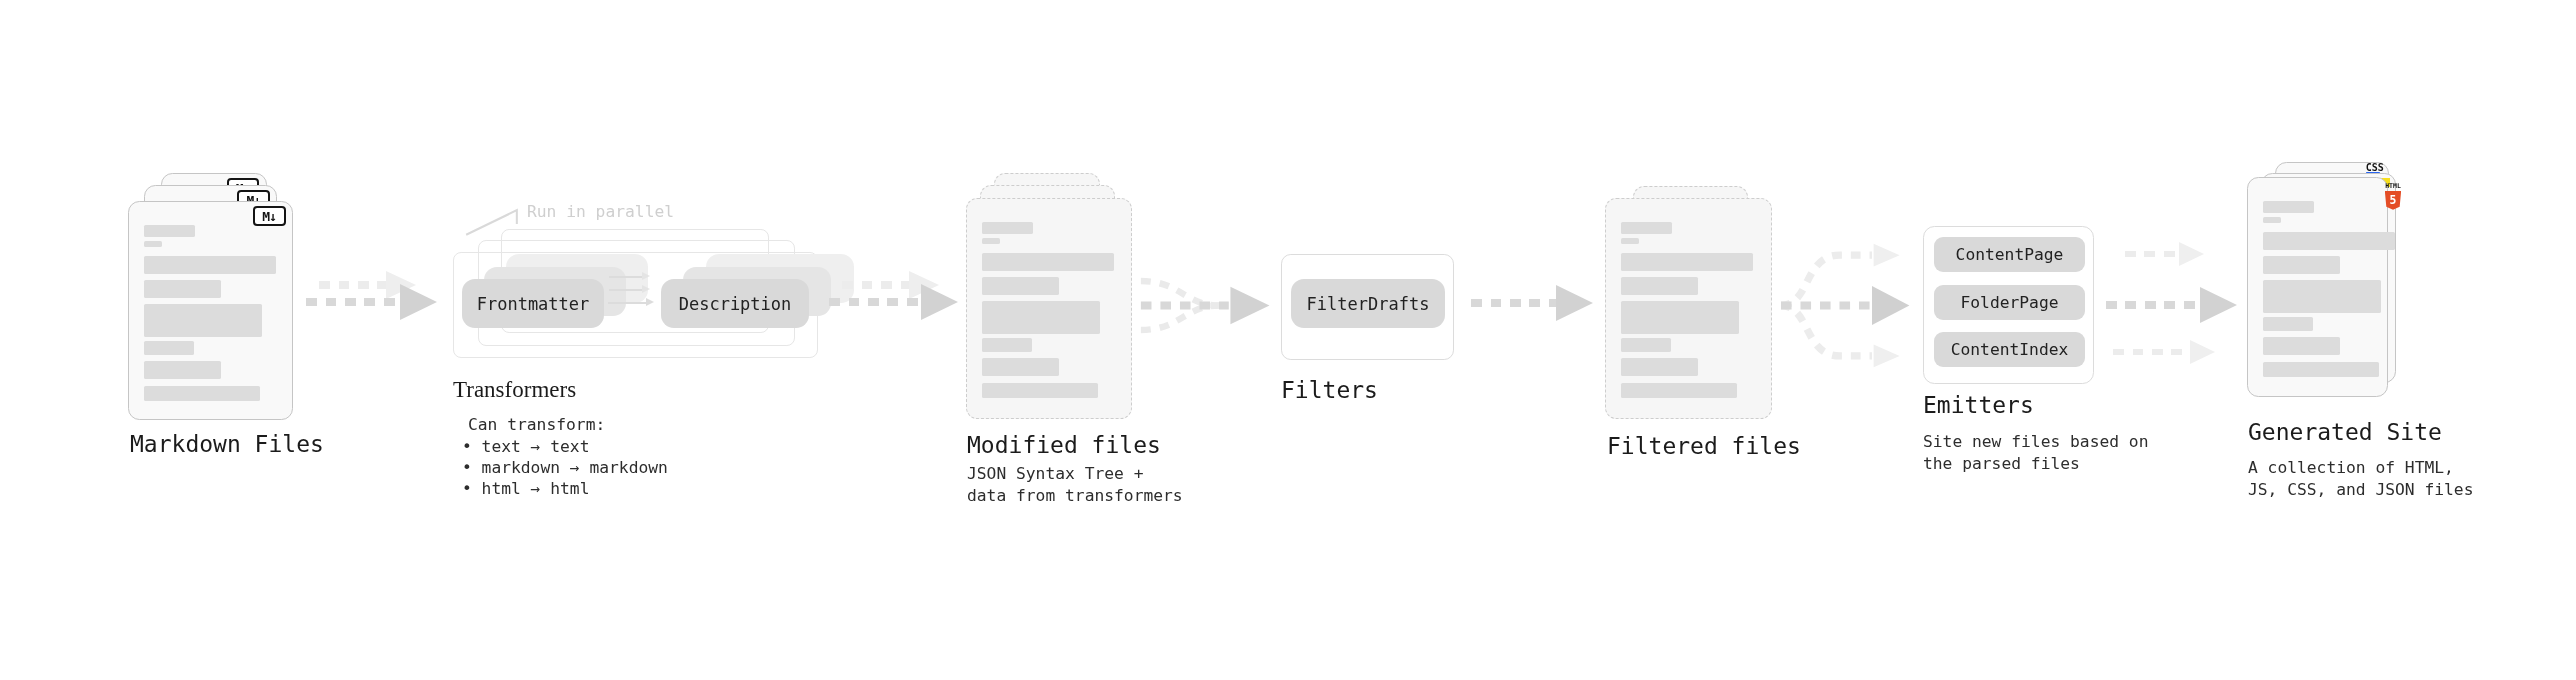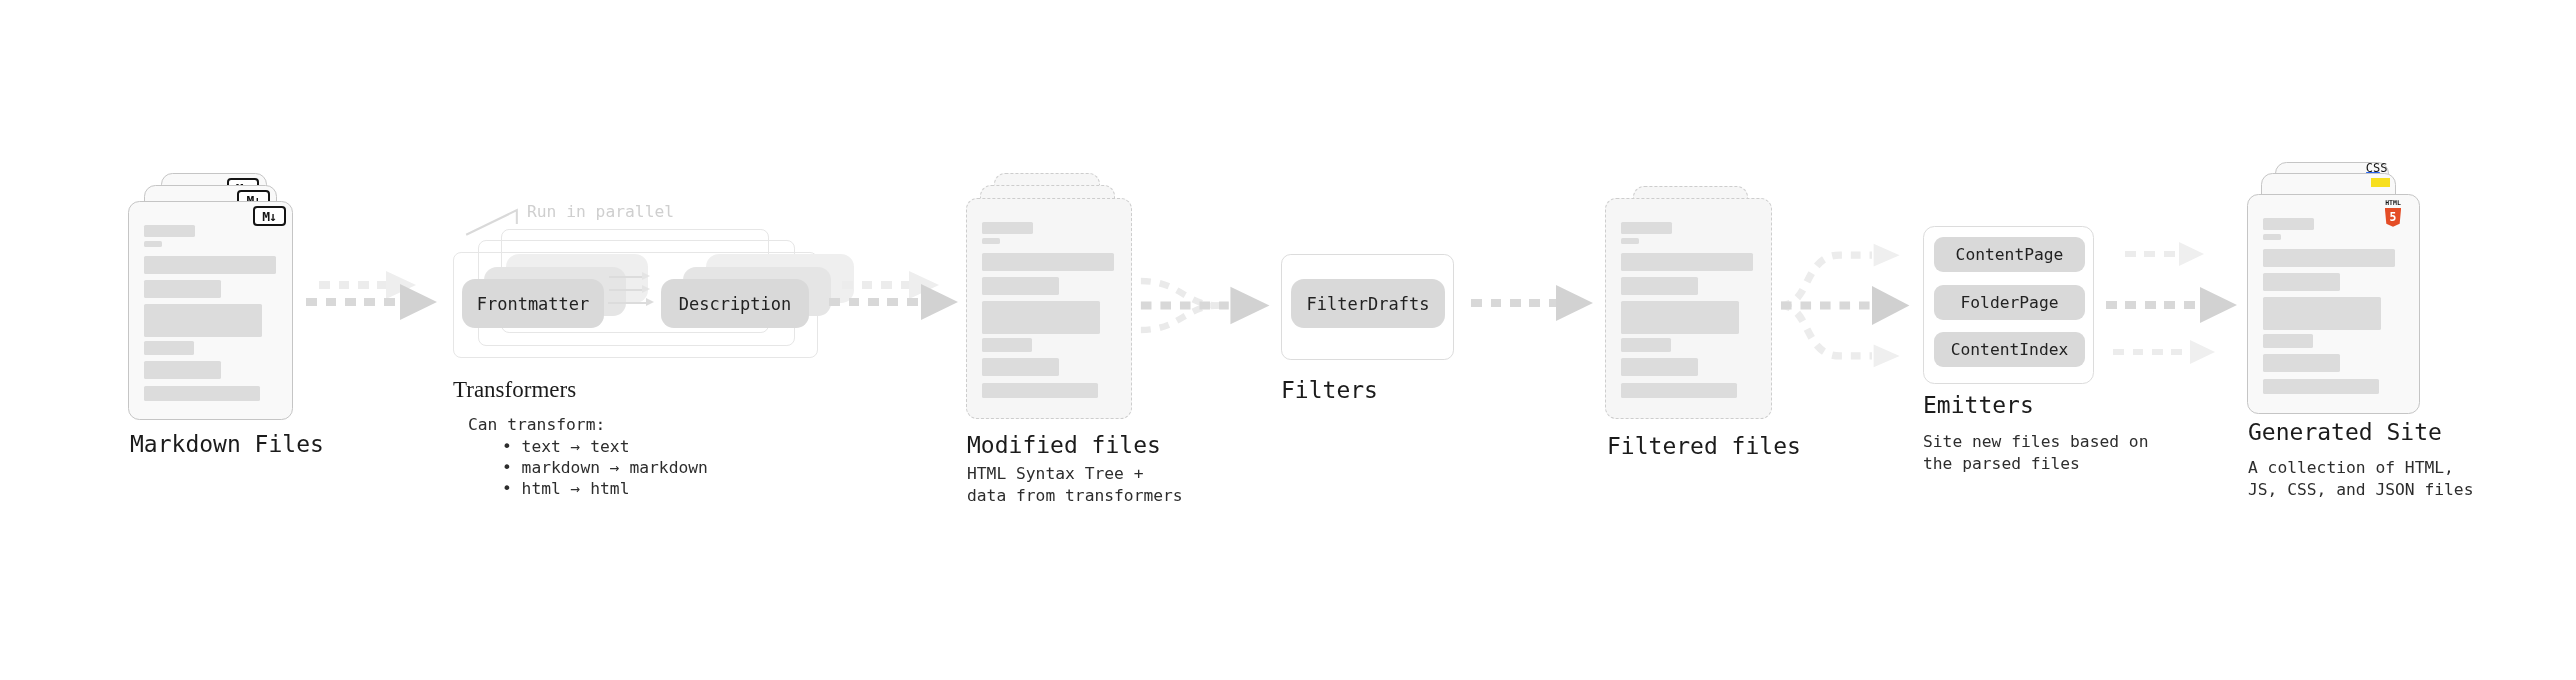--- a/index.html
+++ b/index.html
@@ -19,21 +19,21 @@
   .b5{top:102px;width:118px;height:32.5px}
   .b6{top:139px;width:50px;height:14px}
   .b7{top:159px;width:77px;height:18px}
   .b8{top:184px;width:116px;height:14.6px}
   
   .md-logo{position:absolute;top:4.1px;right:6.5px;width:32.5px;height:20.3px;background:#fff;border:2.4px solid #141414;
     border-radius:4.1px;box-sizing:border-box;display:flex;align-items:center;justify-content:center;
     font-size:13px;font-weight:bold;color:#141414;letter-spacing:-0.8px;}
   
   .css-badge{position:absolute;top:1.6px;right:8.1px;width:14.6px;text-align:center;}
-  .css-badge .css-txt{font-size:12px;font-weight:normal;color:#141414;line-height:6.5px;}
+  .css-badge .css-txt{font-size:10px;font-weight:bold;color:#141414;line-height:6.5px;}
   .css-badge .css-line{height:2.4px;background:#2965f1;margin-top:0.8px;border-radius:0.8px;}
   .js-badge{position:absolute;top:4.9px;right:4.9px;width:18.7px;height:9px;background:#f7df1e;}
   .html5-badge{position:absolute;top:4.9px;left:136px;width:18px;text-align:center;}
   .html5-badge .h5-txt{font-size:6.5px;font-weight:bold;color:#141414;line-height:7.3px;letter-spacing:0px;}
   .html5-badge .h5-shield{width:16.3px;height:18.7px;margin:0.8px auto 0;background:#e44d26;
     clip-path:polygon(0 0,100% 0,91% 84%,50% 100%,9% 84%);
     display:flex;align-items:center;justify-content:center;color:#fff;font-size:11.4px;font-weight:bold;}
   
   .tbox{position:absolute;border:1.6px solid #e6e6e6;border-radius:8.1px;box-sizing:border-box;background:transparent;}
   .panel{position:absolute;background:#ffffff;border:1.6px solid #dcdcdc;box-sizing:border-box;}
@@ -43,21 +43,21 @@
   .pill.ghost2{background:#efefef;}
   .mini{position:absolute;height:1.6px;background:#dcdcdc;}
   .mini::after{content:'';position:absolute;right:-7.3px;top:-4.1px;width:0;height:0;
     border-left:8.1px solid #dcdcdc;border-top:4.9px solid transparent;border-bottom:4.9px solid transparent;}
   .mini.lite,{background:#e4e4e4}
   .mini.lite::after{border-left-color:#e4e4e4}
   
   .sec-title{position:absolute;font-size:23px;line-height:26px;color:#1b1b1b;white-space:nowrap;}
   .sec-sub{position:absolute;font-size:16.3px;line-height:22px;color:#2d2d2d;white-space:pre-line;}
   .annotation{position:absolute;font-size:16.3px;color:#cfcfcf;white-space:nowrap;}
-  .bullet-line{position:absolute;font-size:16.3px;color:#2d2d2d;white-space:pre;margin-left:40px;}
+  .bullet-line{position:absolute;font-size:16.3px;color:#2d2d2d;white-space:pre;}
   
   .arr{position:absolute;display:flex;align-items:center;--dc:#d8d8d8;--hc:#d2d2d2;}
   .arr .dash{height:8.1px;background:repeating-linear-gradient(90deg,var(--dc) 0 10.6px,transparent 10.6px 19.5px);}
   .arr .head{width:0;height:0;border-top:18.7px solid transparent;border-bottom:18.7px solid transparent;border-left:37px solid var(--hc);}
   .arr.ghost{--dc:#ececec;--hc:#eeeeee;}
   .arr.ghost .dash{height:7.3px;}
   .arr.ghost .head{border-top-width:14.6px;border-bottom-width:14.6px;border-left-width:30px;}
   .arr.small{--dc:#ececec;--hc:#efefef;}
   .arr.small .dash{height:6.5px;}
   .arr.small .head{border-top-width:12.2px;border-bottom-width:12.2px;border-left-width:25px;}
@@ -142,21 +142,21 @@
       <div class="bar b2"></div>
       <div class="bar b3"></div>
       <div class="bar b4"></div>
       <div class="bar b5"></div>
       <div class="bar b6"></div>
       <div class="bar b7"></div>
       <div class="bar b8"></div>
     </div>
   </div>
   <div class="sec-title" style="left:967px;top:432px;">Modified files</div>
-  <div class="sec-sub" style="left:967px;top:463px;">HTML Syntax Tree +
+  <div class="sec-sub" style="left:967px;top:463px;">JSON Syntax Tree +
 data from transformers</div>
 
   <svg style="left:1136px;top:264px;" width="140" height="83" viewBox="0 0 172 102">
     <path d="M6,21 C55,21 60,51 102,51" fill="none" stroke="#eaeaea" stroke-width="8" stroke-dasharray="12 11"></path>
     <path d="M6,81 C55,81 60,51 102,51" fill="none" stroke="#eaeaea" stroke-width="8" stroke-dasharray="12 11"></path>
     <line x1="6" y1="51" x2="114" y2="51" stroke="#d8d8d8" stroke-width="10" stroke-dasharray="13 11"></line>
     <polygon points="116,28 116,74 164,51" fill="#d2d2d2"></polygon>
   </svg>
 
   <div class="panel" style="left:1281px;top:254px;width:173px;height:106px;border-radius:9.8px;"></div>
@@ -216,21 +216,21 @@
   <div class="stack" style="left:2247px;top:162px;width:172px;height:254px;">
     <div class="doc" style="left:28.4px;top:0;width:114px;height:203px;">
       <div class="css-badge">
         <div class="css-txt">CSS</div>
         <div class="css-line"></div>
       </div>
     </div>
     <div class="doc" style="left:14px;top:10.6px;width:135px;height:210px;">
       <div class="js-badge"></div>
     </div>
-    <div class="doc" style="left:0;top:32px;width:173px;height:220px;text-decoration:underline;">
+    <div class="doc" style="left:0;top:15px;width:141px;height:220px;text-decoration:underline;">
       <div class="html5-badge">
         <div class="h5-txt">HTML</div>
         <div class="h5-shield">
             <span>5</span>
           </div>
       </div>
       <div class="bar b1"></div>
       <div class="bar b2"></div>
       <div class="bar b3"></div>
       <div class="bar b4"></div>

